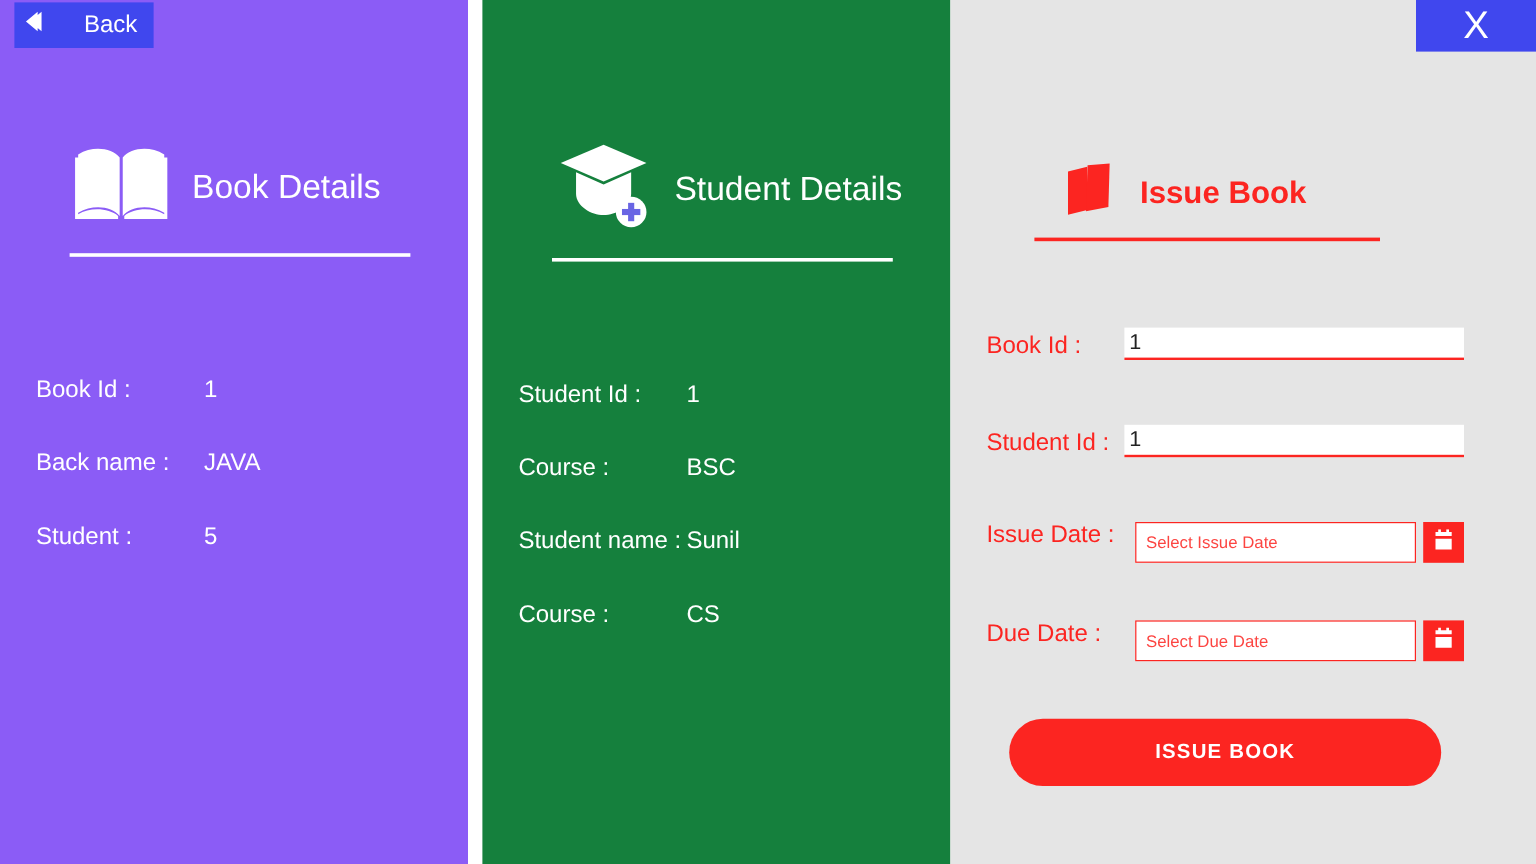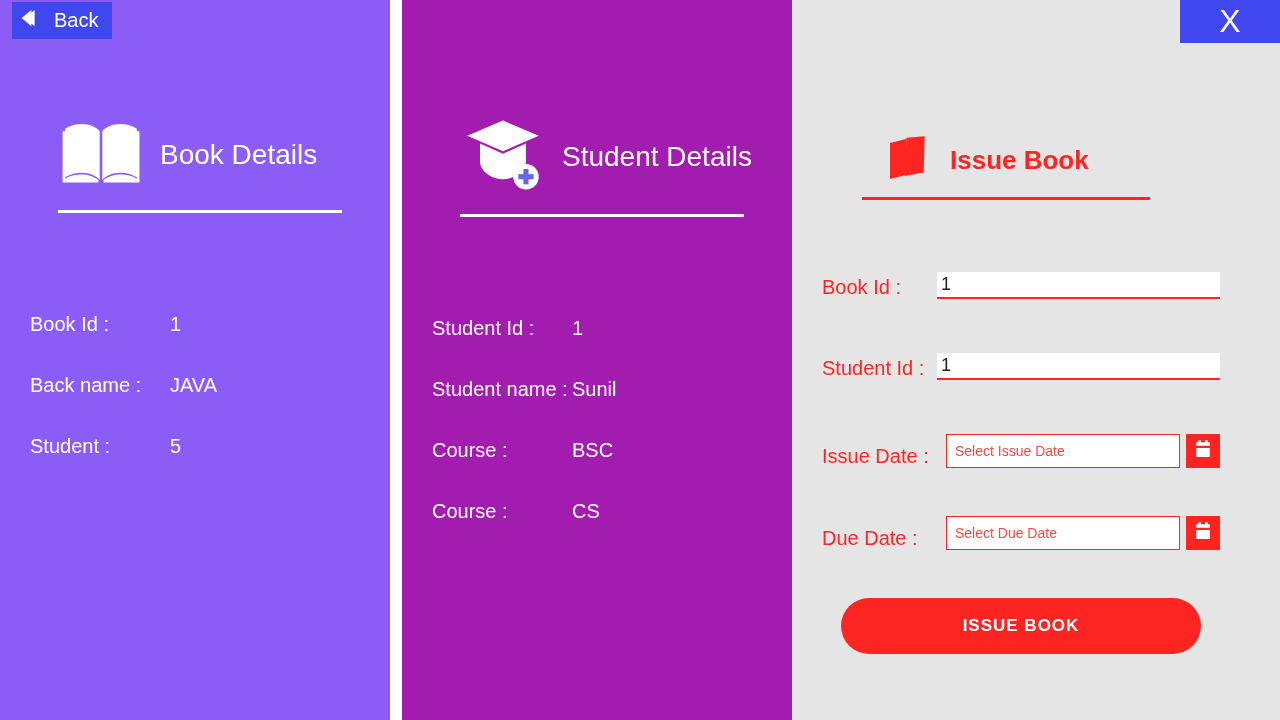--- a/index.html
+++ b/index.html
@@ -19,40 +19,40 @@
   .panel {
     height: 100%;
     padding: 0 20px;
   }
   .panel-red {
     background: #8b5cf6;
     color: #ffffff;
     width: 390px;
   }
   .panel-purple {
-    background: #a21caf;
+    background: #15803d;
     color: #ffffff;
     width: 390px;
     margin-left: 12px;
   }
   .panel-white {
     background: #e5e5e5;
     flex: 1;
     position: relative;
   }
 
   .back-btn {
     position: absolute;
     top: 2px;
     left: 12px;
     background: #4047ee;
     color: #ffffff;
     display: flex;
     align-items: center;
-    gap: 8px;
+    gap: 24px;
     padding: 6px 14px 6px 8px;
     font-size: 20px;
     cursor: pointer;
     z-index: 10;
   }
   .back-btn svg { width: 26px; height: 20px; fill: #ffffff; }
 
   .close-btn {
     position: absolute;
     top: 0;
@@ -136,21 +136,21 @@
     border: none;
     border-bottom: 2px solid #fc2521;
     font-size: 18px;
     padding: 2px 4px;
     outline: none;
     color: #222;
     font-family: inherit;
   }
   .date-row {
     display: flex;
-    align-items: flex-end;
+    align-items: flex-start;
     margin-bottom: 48px;
   }
   .date-label {
     color: #fc2521;
     font-size: 20px;
     width: 124px;
   }
   .date-input {
     flex: 1;
     border: 1.5px solid #fc2521;
@@ -246,26 +246,26 @@
       </span>
       <span class="section-title">Student Details</span>
     </div>
     <div class="hr"></div>
     <div class="fields">
       <div class="field-row">
         <span class="field-label">Student Id :</span>
         <span class="field-value">1</span>
       </div>
       <div class="field-row">
+        <span class="field-label">Course :</span>
+        <span class="field-value">BSC</span>
+      </div>
+      <div class="field-row">
         <span class="field-label">Student name :</span>
         <span class="field-value">Sunil</span>
-      </div>
-      <div class="field-row">
-        <span class="field-label">Course :</span>
-        <span class="field-value">BSC</span>
       </div>
       <div class="field-row">
         <span class="field-label">Course :</span>
         <span class="field-value">CS</span>
       </div>
     </div>
   </div>
 
   <div class="panel panel-white">
     <div class="section-header">

